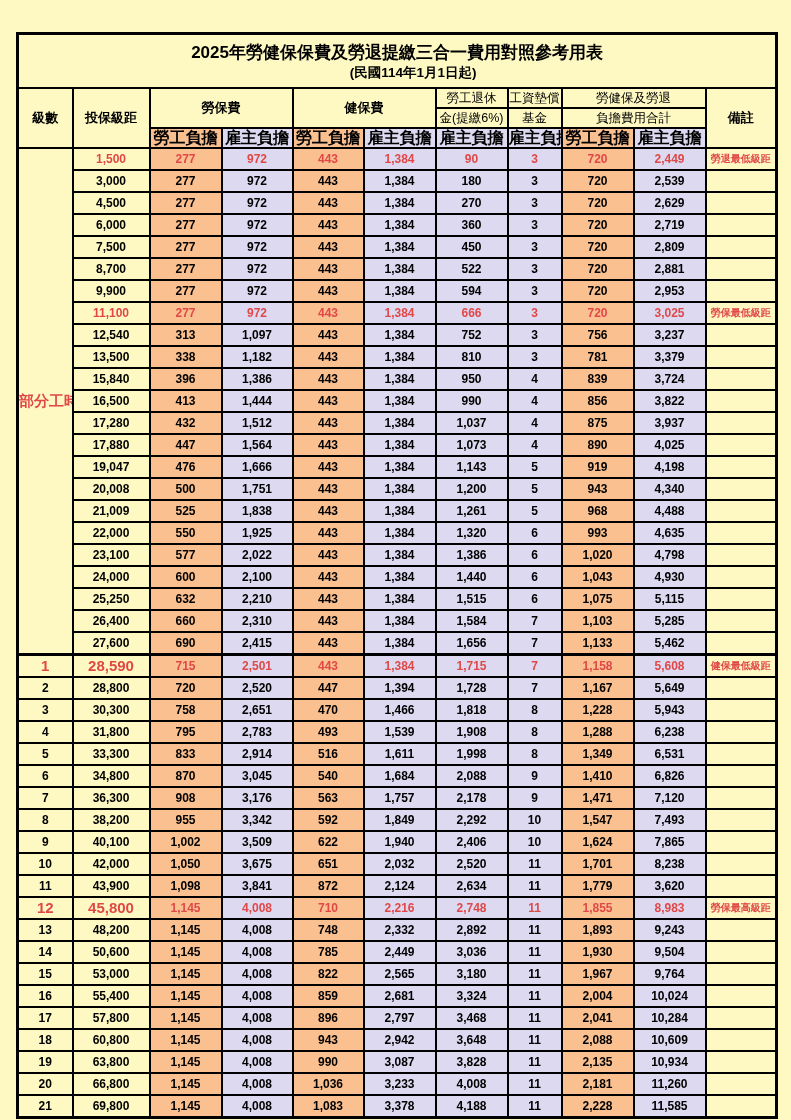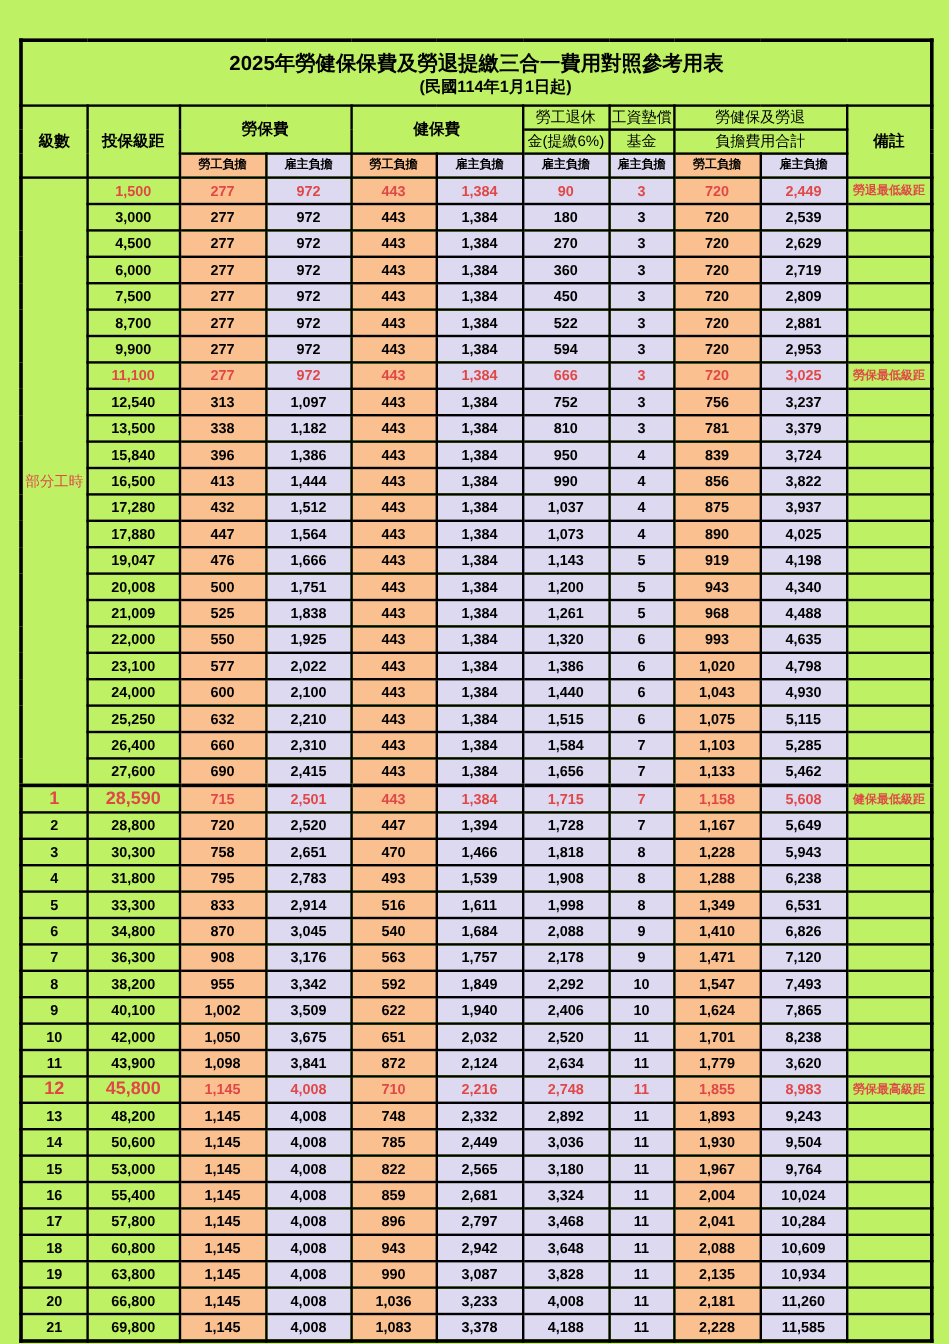--- a/index.html
+++ b/index.html
@@ -1,42 +1,42 @@
 <!DOCTYPE html>
 <html style="--emp-bg: #FAC090; --er-bg: #DDD9F0; --hl: #E04848;"><head>
 <meta charset="utf-8">
 <style>
   html,body{margin:0;padding:0;background:#ffffff;}
   .page{
-    width:791px;height:1120px;background:#bef264;box-sizing:border-box;
+    width:791px;height:1120px;background:#fef9c3;box-sizing:border-box;
     padding:32px 16px 16px 16px;
     font-family:"Liberation Sans","DejaVu Sans",sans-serif;
     color:#000;
   }
   table.ref{
     border-collapse:collapse;table-layout:fixed;width:759px;
     border:3px solid #000;
   }
   table.ref td{
     border:2px solid #000;text-align:center;vertical-align:middle;
     padding:0;overflow:hidden;white-space:nowrap;
   }
   
   td.titlecell{height:52px;}
   .doc-title{font-size:17px;font-weight:bold;line-height:1.45;}
   .doc-subtitle{font-size:13.5px;font-weight:bold;line-height:1.2;margin-left:32px;}
   
   td.gh{font-size:13px;font-weight:bold;height:18px;line-height:18px;}
   td.gh2{font-size:12.5px;font-weight:normal;height:18px;line-height:18px;}
-  td.sub{font-size:10px;font-weight:bold;height:18px;line-height:18px;margin-left:39px;}
+  td.sub{font-size:16px;font-weight:bold;height:18px;line-height:18px;margin-left:39px;}
   
   td.d{font-size:12px;font-weight:bold;height:20px;line-height:20px;}
   td.emp{background:var(--emp-bg,#FAC090);}
   td.er{background:var(--er-bg,#DDD9F0);}
-  td.level-group{font-size:12px;font-weight:normal;}
+  td.level-group{font-size:15px;font-weight:bold;}
   tr.red td.d,tr.red td.remark{color:var(--hl,#E04848);}
   td.remark{font-size:10px;font-weight:bold;color:var(--hl,#E04848);}
   tr.big td.big-cell{font-size:15px;}
   tr.thick-top td{border-top:3px solid #000;}
 </style>
 </head>
 <body>
 
 <div class="page">
   <table class="ref">

